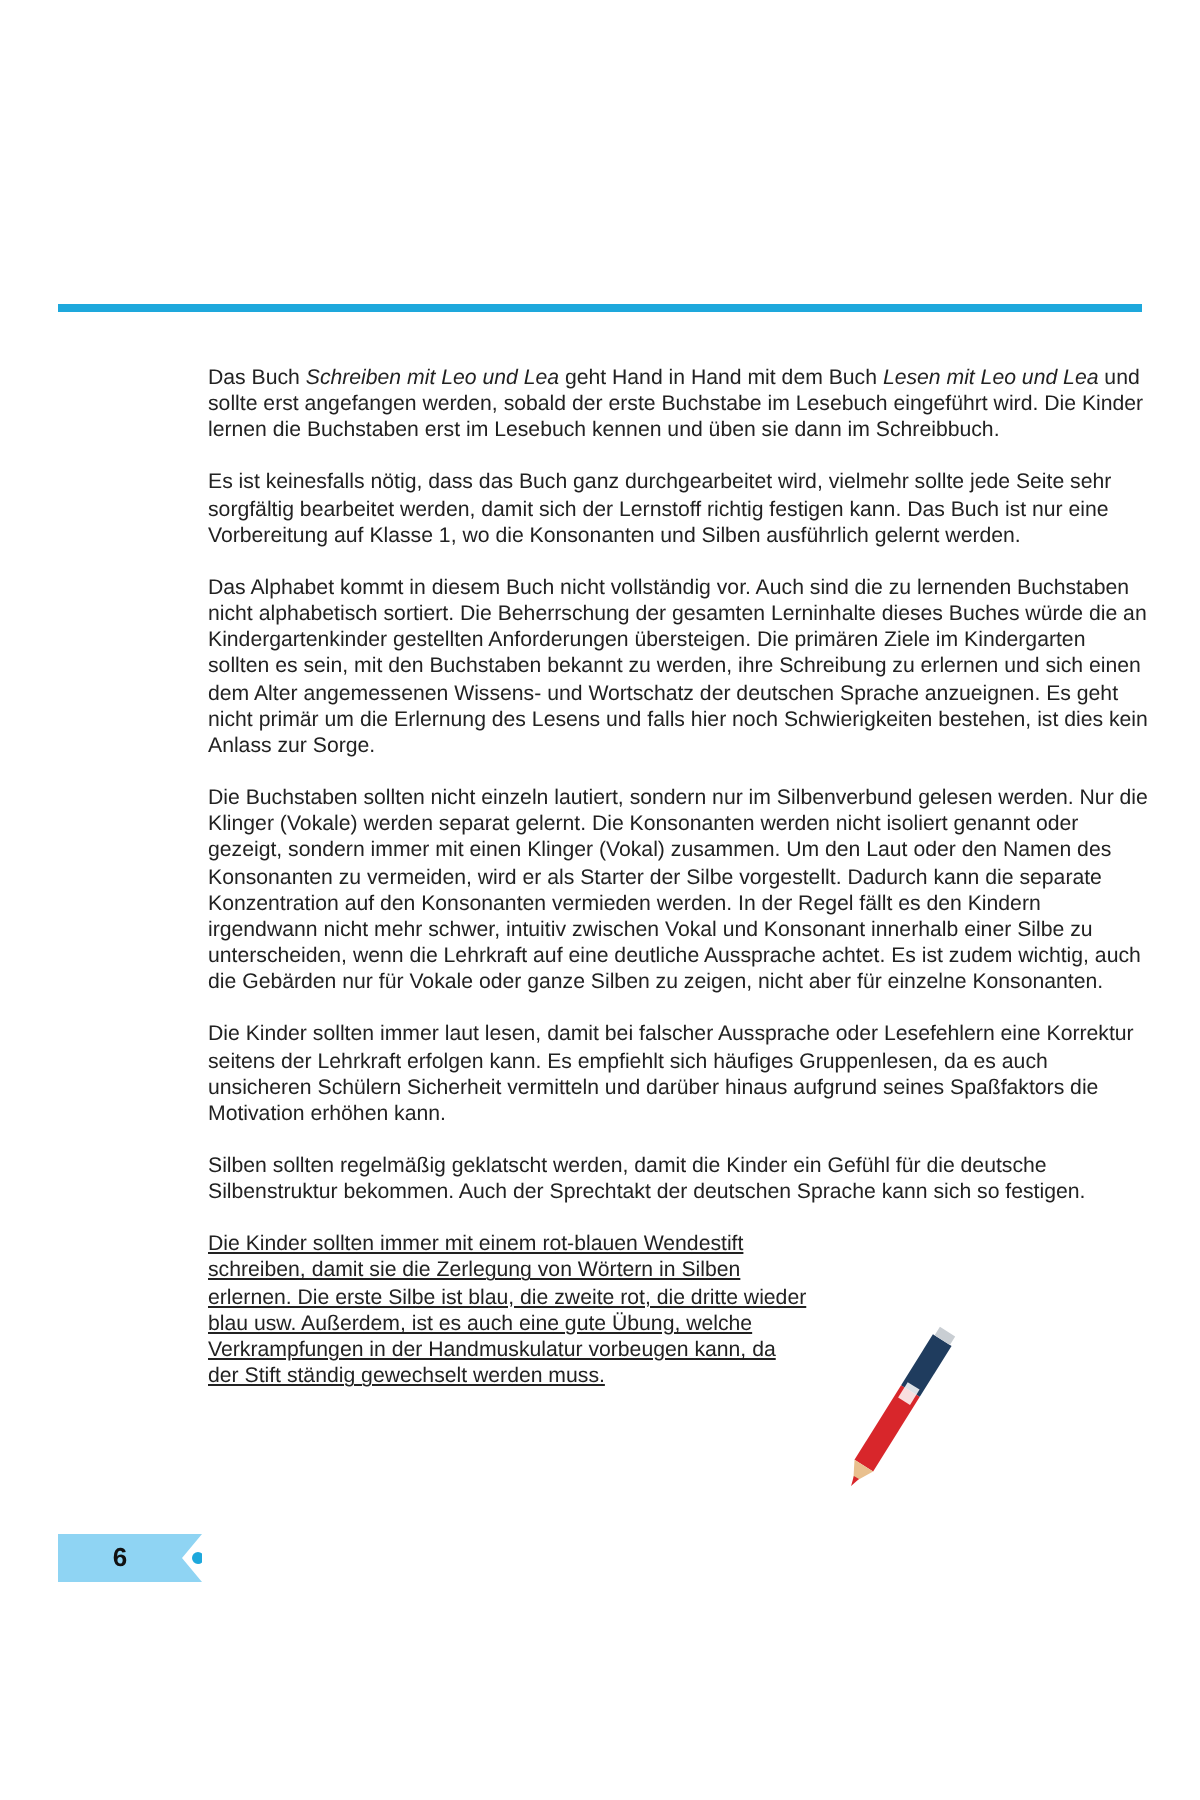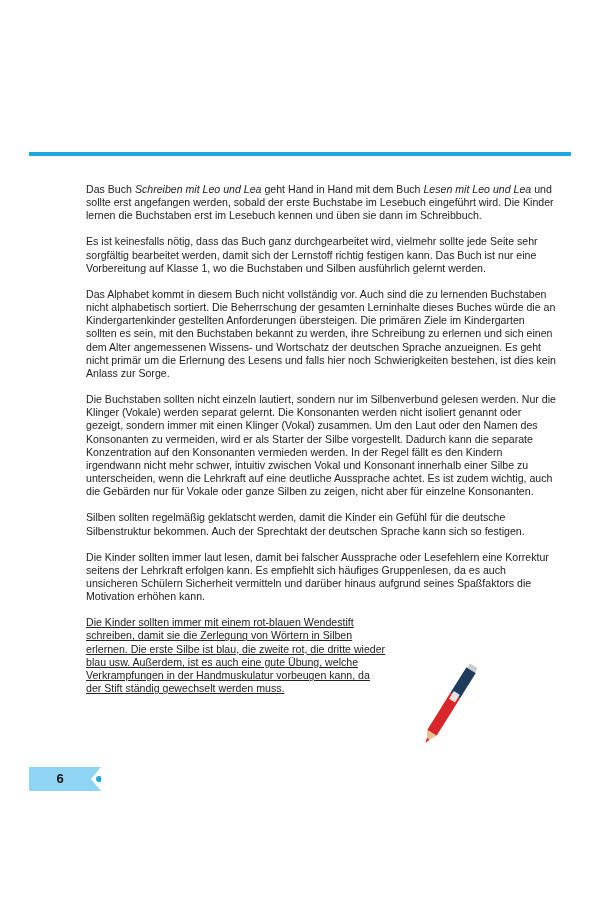--- a/index.html
+++ b/index.html
@@ -4,21 +4,21 @@
 <style>
   html, body { margin: 0; padding: 0; }
   body {
     width: 600px; height: 900px; background: #ffffff; position: relative; overflow: hidden;
     font-family: "Liberation Sans", "DejaVu Sans", sans-serif;
   }
   .top-rule {
     position: absolute; left: 29px; top: 152px; width: 542px; height: 4px; background: #1ea8dc;
   }
   .content {
-    position: absolute; left: 86px; top: 183px; width: 470px;
+    position: absolute; left: 104px; top: 183px; width: 470px;
     font-size: 10.6px; line-height: 13.2px; color: #222;
   }
   .content p { margin: 0 0 12.8px 0; }
   .content em { font-style: italic; }
   .last-para { width: 300px; text-decoration: underline; }
   .pencil {
     position: absolute; left: 408px; top: 652px; width: 90px; height: 95px;
   }
   .page-badge {
     position: absolute; left: 29px; top: 767px; width: 72px; height: 24px;
@@ -30,25 +30,25 @@
 </style>
 </head>
 <body>
 
 <div class="top-rule"></div>
 
 <div class="content">
   <p>
     <span>Das Buch </span><em>Schreiben mit Leo und Lea</em><span> geht Hand in Hand mit dem Buch </span><em>Lesen mit Leo und Lea</em><span> und sollte erst angefangen werden, sobald der erste Buchstabe im Lesebuch eingeführt wird. Die Kinder lernen die Buchstaben erst im Lesebuch kennen und üben sie dann im Schreibbuch.</span>
   </p>
-  <p>Es ist keinesfalls nötig, dass das Buch ganz durchgearbeitet wird, vielmehr sollte jede Seite sehr sorgfältig bearbeitet werden, damit sich der Lernstoff richtig festigen kann. Das Buch ist nur eine Vorbereitung auf Klasse 1, wo die Buchstaben und Silben ausführlich gelernt werden.</p>
+  <p>Es ist keinesfalls nötig, dass das Buch ganz durchgearbeitet wird, vielmehr sollte jede Seite sehr sorgfältig bearbeitet werden, damit sich der Lernstoff richtig festigen kann. Das Buch ist nur eine Vorbereitung auf Klasse 1, wo die Konsonanten und Silben ausführlich gelernt werden.</p>
   <p>Das Alphabet kommt in diesem Buch nicht vollständig vor. Auch sind die zu lernenden Buchstaben nicht alphabetisch sortiert. Die Beherrschung der gesamten Lerninhalte dieses Buches würde die an Kindergartenkinder gestellten Anforderungen übersteigen. Die primären Ziele im Kindergarten sollten es sein, mit den Buchstaben bekannt zu werden, ihre Schreibung zu erlernen und sich einen dem Alter angemessenen Wissens- und Wortschatz der deutschen Sprache anzueignen. Es geht nicht primär um die Erlernung des Lesens und falls hier noch Schwierigkeiten bestehen, ist dies kein Anlass zur Sorge.</p>
   <p>Die Buchstaben sollten nicht einzeln lautiert, sondern nur im Silbenverbund gelesen werden. Nur die Klinger (Vokale) werden separat gelernt. Die Konsonanten werden nicht isoliert genannt oder gezeigt, sondern immer mit einen Klinger (Vokal) zusammen. Um den Laut oder den Namen des Konsonanten zu vermeiden, wird er als Starter der Silbe vorgestellt. Dadurch kann die separate Konzentration auf den Konsonanten vermieden werden. In der Regel fällt es den Kindern irgendwann nicht mehr schwer, intuitiv zwischen Vokal und Konsonant innerhalb einer Silbe zu unterscheiden, wenn die Lehrkraft auf eine deutliche Aussprache achtet. Es ist zudem wichtig, auch die Gebärden nur für Vokale oder ganze Silben zu zeigen, nicht aber für einzelne Konsonanten.</p>
+  <p>Die Kinder sollten immer laut lesen, damit bei falscher Aussprache oder Lesefehlern eine Korrektur seitens der Lehrkraft erfolgen kann. Es empfiehlt sich häufiges Gruppenlesen, da es auch unsicheren Schülern Sicherheit vermitteln und darüber hinaus aufgrund seines Spaßfaktors die Motivation erhöhen kann.</p>
   <p>Silben sollten regelmäßig geklatscht werden, damit die Kinder ein Gefühl für die deutsche Silbenstruktur bekommen. Auch der Sprechtakt der deutschen Sprache kann sich so festigen.</p>
-  <p>Die Kinder sollten immer laut lesen, damit bei falscher Aussprache oder Lesefehlern eine Korrektur seitens der Lehrkraft erfolgen kann. Es empfiehlt sich häufiges Gruppenlesen, da es auch unsicheren Schülern Sicherheit vermitteln und darüber hinaus aufgrund seines Spaßfaktors die Motivation erhöhen kann.</p>
   <p class="last-para">Die Kinder sollten immer mit einem rot-blauen Wendestift schreiben, damit sie die Zerlegung von Wörtern in Silben erlernen. Die erste Silbe ist blau, die zweite rot, die dritte wieder blau usw. Außerdem, ist es auch eine gute Übung, welche Verkrampfungen in der Handmuskulatur vorbeugen kann, da der Stift ständig gewechselt werden muss.</p>
 </div>
 
 <svg class="pencil" viewBox="0 0 90 95">
   <g transform="rotate(-58 45 48)">
     <rect x="6" y="42" width="44" height="11" fill="#d8262b"></rect>
     <rect x="50" y="42" width="30" height="11" fill="#1f3c5e"></rect>
     <rect x="44" y="44" width="9" height="7" fill="#ffffff" opacity="0.85"></rect>
     <rect x="80" y="43" width="5" height="9" fill="#c9ced3"></rect>
     <polygon points="6,42 -4,47.5 6,53" fill="#e9c08e"></polygon>

